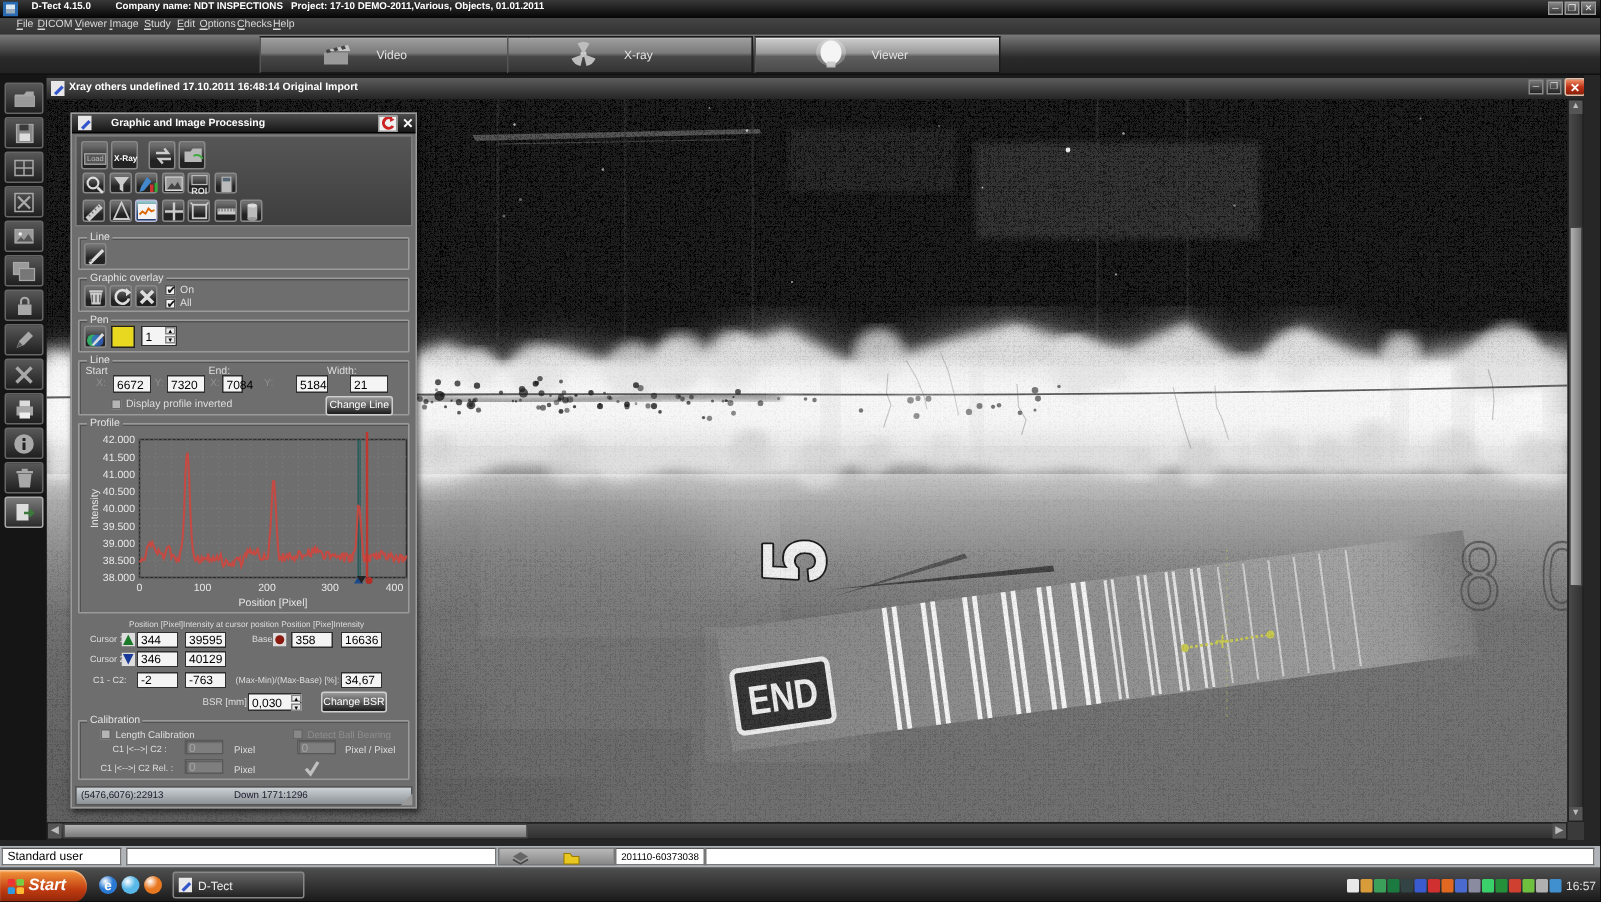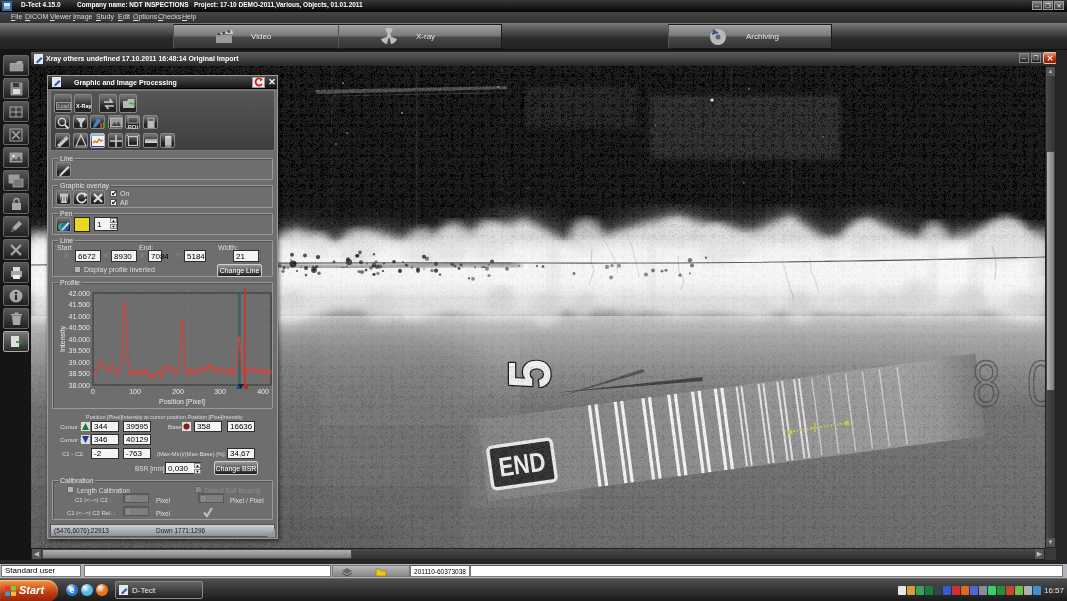--- a/index.html
+++ b/index.html
@@ -416,27 +416,27 @@
         </svg>
         <span class="tl">Video</span>
       </div>
       <div class="tab" style="left:338px;width:164px">
         <svg width="22" height="20" style="position:absolute;left:40px;top:2px">
           <circle cx="10" cy="9" r="2" fill="#cfcfcf"></circle>
           <path d="M10 9 L6 2 A8 8 0 0 1 14 2 Z M10 9 L2 12 A8 8 0 0 0 8 17 Z M10 9 L18 12 A8 8 0 0 1 12 17 Z" fill="#bdbdbd"></path>
         </svg>
         <span class="tl">X-ray</span>
       </div>
-      <div class="tab" style="left:668px;width:164px">
-        <svg width="24" height="20" style="position:absolute;left:38px;top:2px">
-          <circle cx="11" cy="10" r="8" fill="#b9b9b9"></circle>
-          <circle cx="11" cy="10" r="2.5" fill="#666"></circle>
-          <path d="M6 2 l6 4 -7 2z" fill="#335a90"></path>
-        </svg>
-        <span class="tl">Archiving</span>
+      <div class="tab act" style="left:503px;width:164px">
+        <svg width="26" height="22" style="position:absolute;left:38px;top:1px">
+          <ellipse cx="12" cy="9" rx="7" ry="8" fill="#f2f2f2"></ellipse>
+          <rect x="9" y="15" width="6" height="4" fill="#bbb"></rect>
+          <ellipse cx="12" cy="9" rx="10" ry="9" fill="#fff" opacity="0.25"></ellipse>
+        </svg>
+        <span class="tl">Viewer</span>
       </div>
     </div>
     <div id="subtt" class="abs">
       <svg class="abs" style="left:4px;top:2px" width="10" height="10">
         <rect width="9" height="10" fill="#e8e8e8"></rect>
         <path d="M2 8 l5-5 1.5 1.5 -5 5z" fill="#35c"></path>
       </svg>
       <span class="abs" style="left:16px;top:3px">Xray others undefined 17.10.2011 16:48:14 Original Import</span>
     </div>
     <div class="abs" style="left:1019px;top:53px;width:10px;height:10px;background:linear-gradient(#777,#222);border:1px solid #888;color:#ddd;font-size:6px;line-height:9px;text-align:center">─</div>
@@ -739,26 +739,26 @@
         <div class="tf" style="left:41px;top:3px;width:24px;height:14px;line-height:13px">1</div>
         <div class="spn" style="left:57px;top:4px;height:5px;font-size:4px;line-height:4px;text-align:center">▲</div>
         <div class="spn" style="left:57px;top:10px;height:5px;font-size:4px;line-height:4px;text-align:center">▼</div>
       </div>
       <div class="grp" style="left:4px;top:164px;width:221px;height:37px">
         <div class="lbl">Line</div>
         <div class="dtext" style="left:4px;top:3px">Start</div>
         <div class="dtextg" style="left:11px;top:11px">X:</div>
         <div class="tf" style="left:22px;top:9px;width:26px;height:12px;line-height:11px">6672</div>
         <div class="dtextg" style="left:50px;top:11px">Y:</div>
-        <div class="tf" style="left:58px;top:9px;width:26px;height:12px;line-height:11px">8930</div>
+        <div class="tf" style="left:58px;top:9px;width:26px;height:12px;line-height:11px">7320</div>
         <div class="dtext" style="left:86px;top:3px">End:</div>
         <div class="dtextg" style="left:87px;top:11px">X:</div>
         <div class="tf" style="left:95px;top:9px;width:14px;height:12px;line-height:11px">7084</div>
         <div class="dtextg" style="left:123px;top:11px">Y:</div>
-        <div class="tf" style="left:131px;top:9px;width:22px;height:12px;line-height:11px">5184</div>
+        <div class="tf" style="left:144px;top:9px;width:22px;height:12px;line-height:11px">5184</div>
         <div class="dtext" style="left:165px;top:3px">Width:</div>
         <div class="tf" style="left:180px;top:9px;width:26px;height:12px;line-height:11px">21</div>
         <div class="cbe" style="left:21px;top:25px"></div>
         <div class="dtext" style="left:31px;top:25px">Display profile inverted</div>
         <div class="dbtn" style="left:164px;top:23px;width:45px;height:13px;line-height:12px;font-size:7px;white-space:nowrap;overflow:hidden">Change Line</div>
       </div>
       <div class="grp" style="left:4px;top:206px;width:221px;height:127px">
         <div class="lbl">Profile</div>
       </div>
       <svg class="abs" style="left:0;top:203px" width="229" height="130" viewBox="0 0 229 130">

